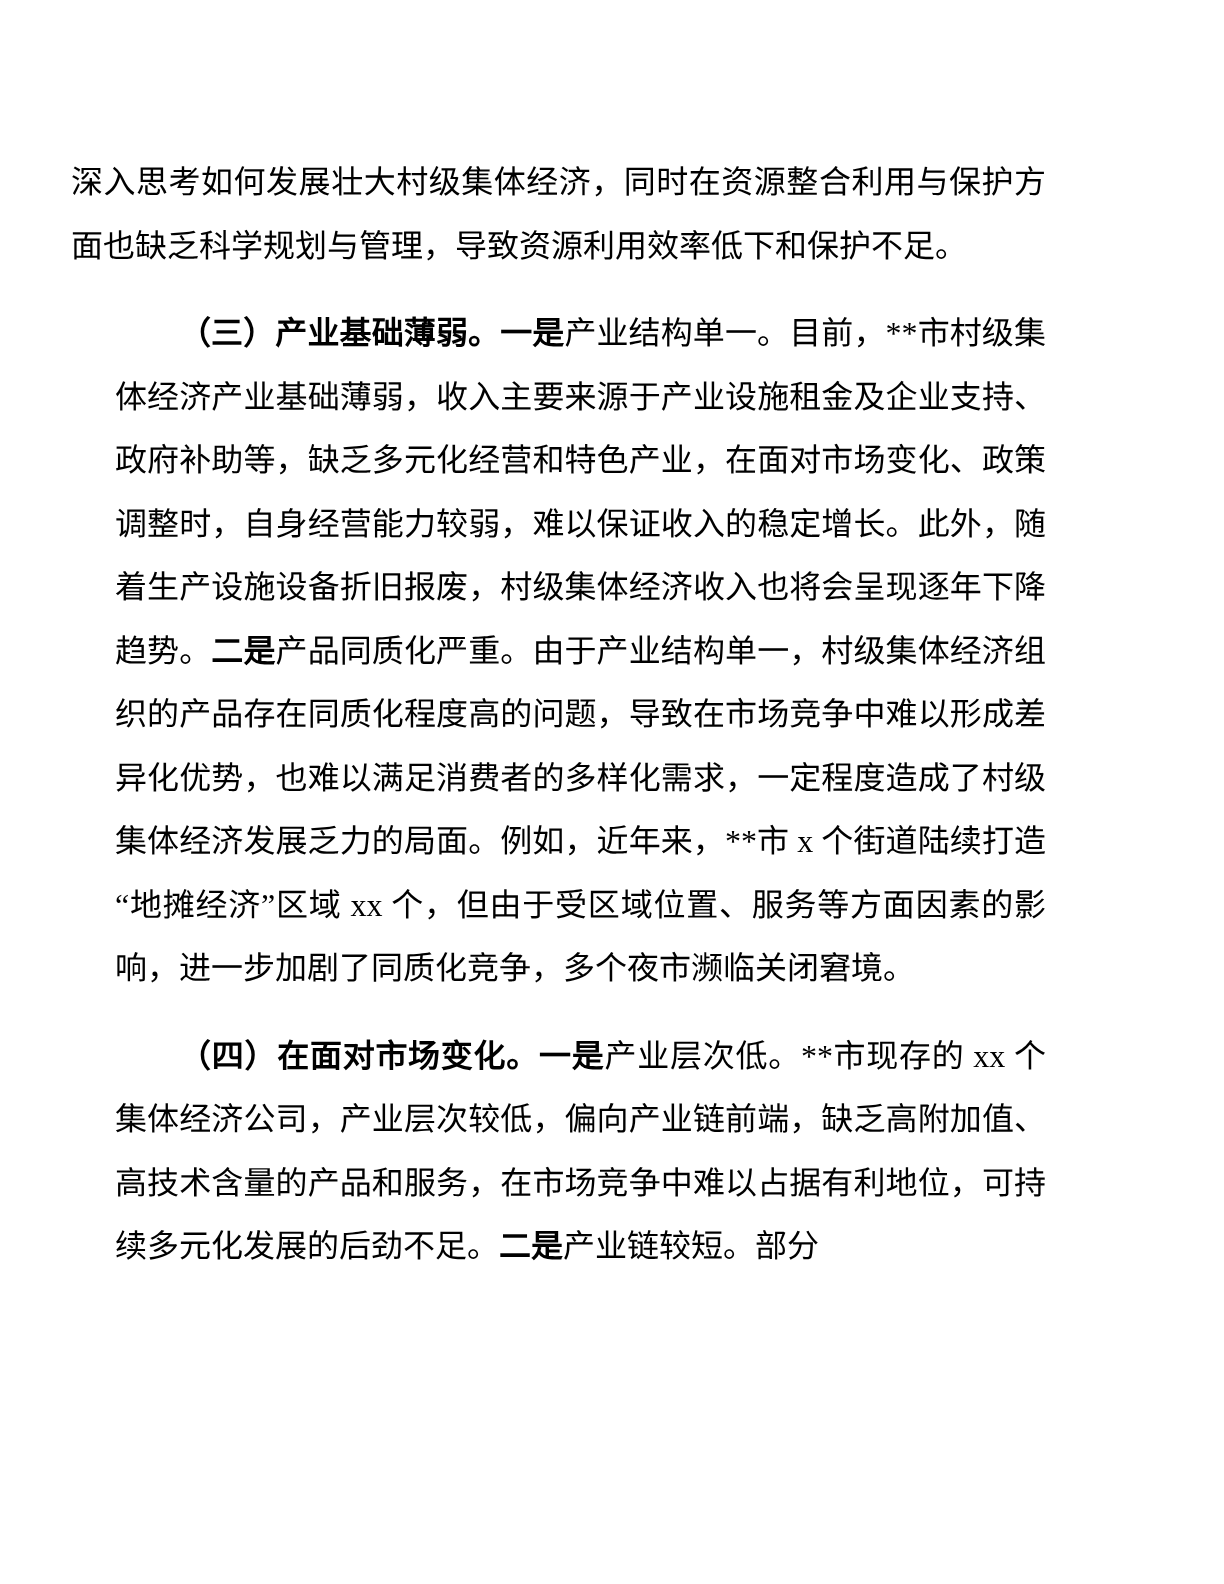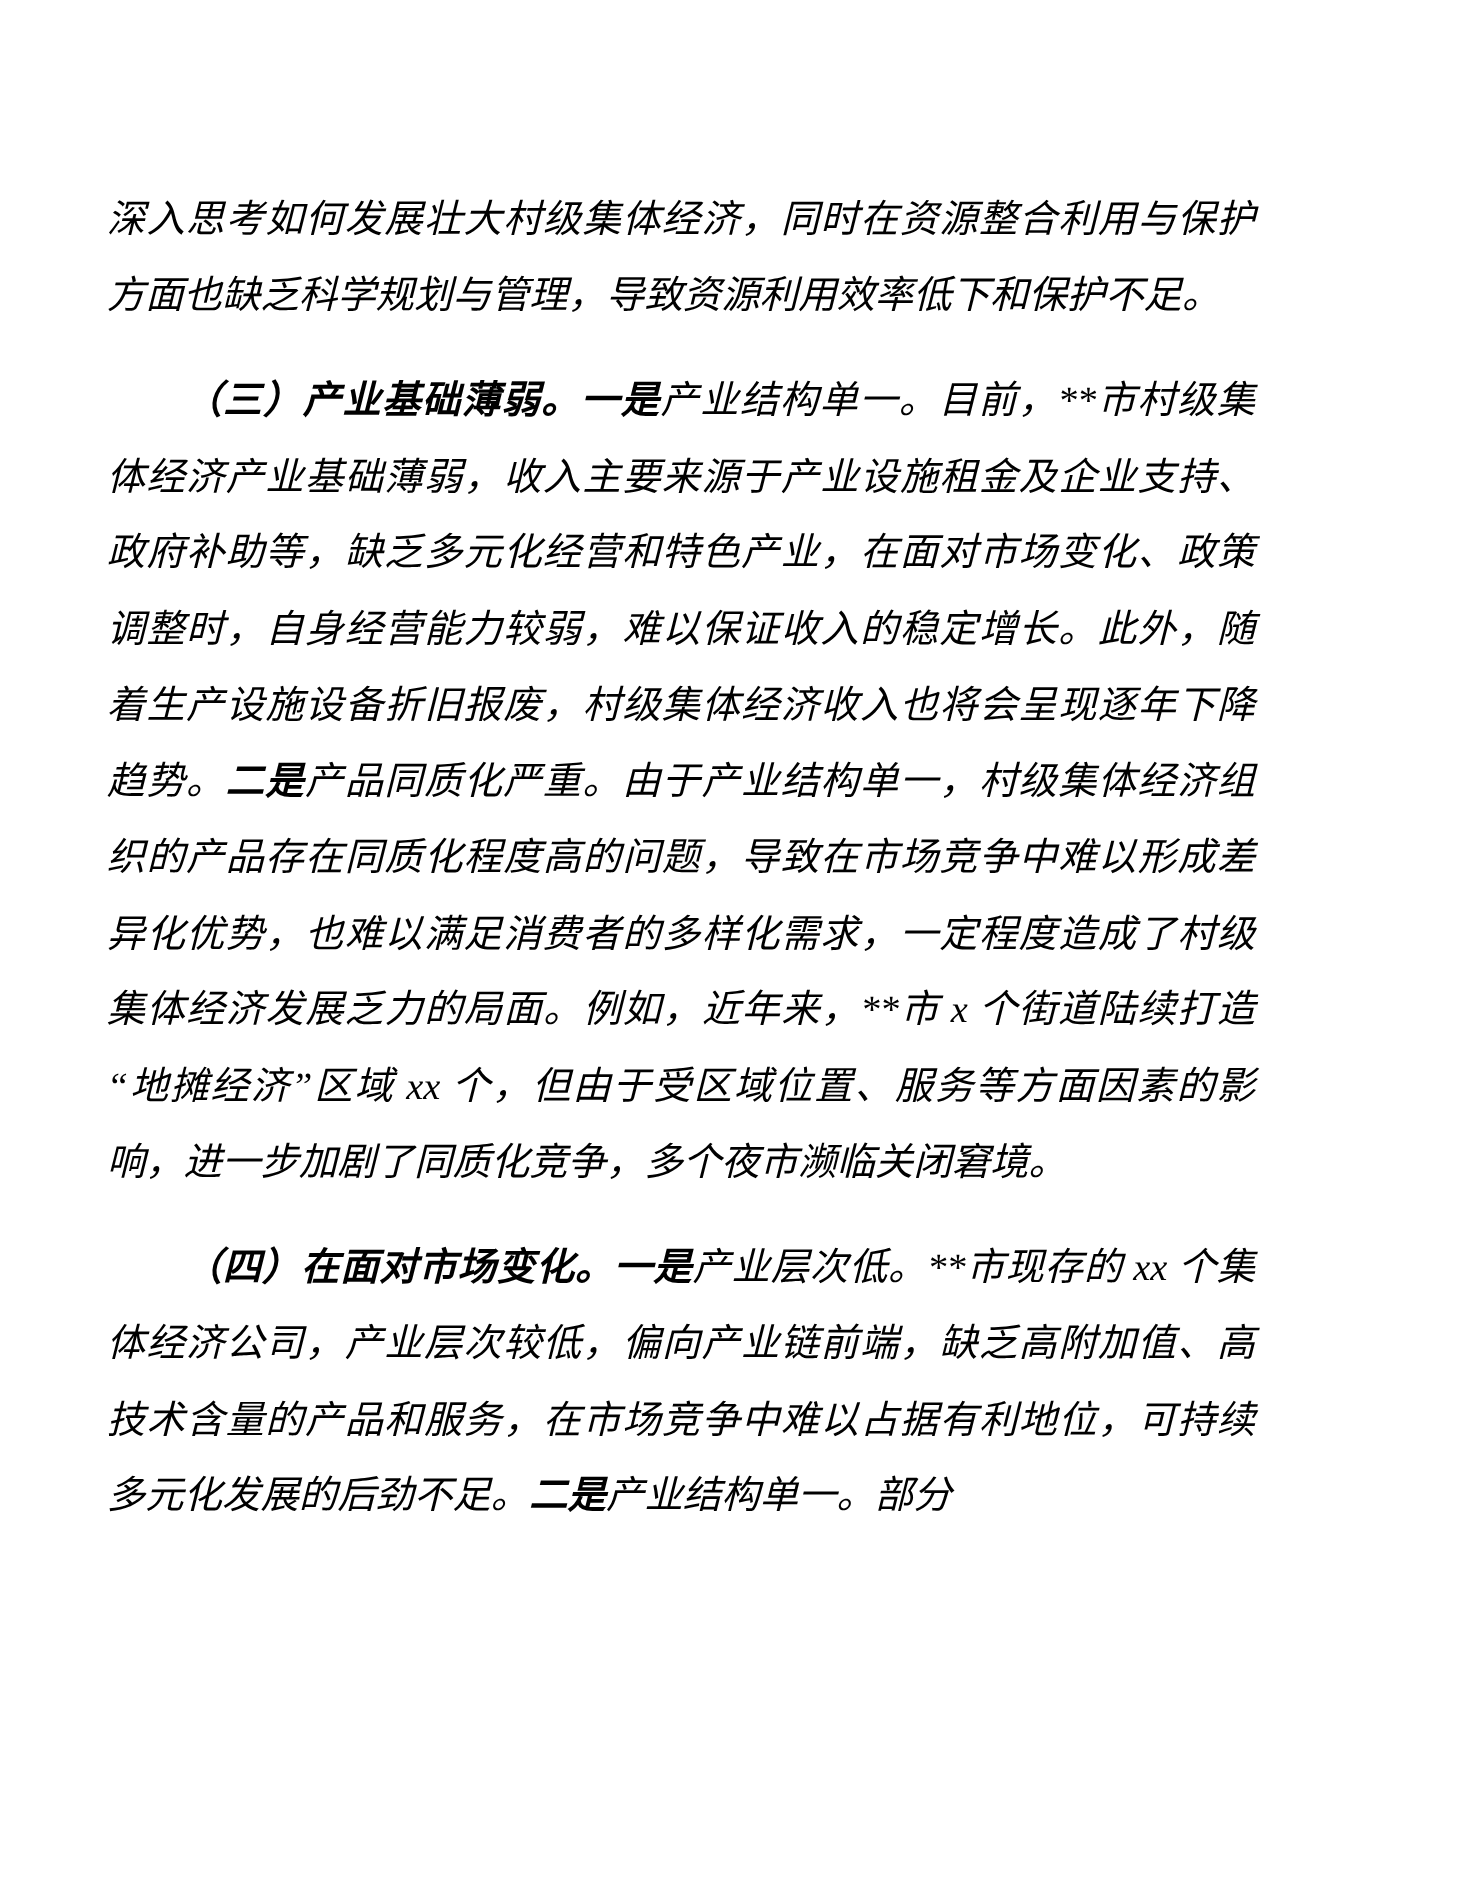--- a/index.html
+++ b/index.html
@@ -7,23 +7,22 @@
     padding: 0;
     background: #ffffff;
   }
   .page {
     position: relative;
     width: 1224px;
     height: 1584px;
     margin: 0 auto;
     background: #ffffff;
     box-sizing: border-box;
-    padding: 151px 178px 0 89px;
+    padding: 151px 178px 0 71px;
     overflow: hidden;
-    font-style: italic;
   }
   .doc-body {
     width: 100%;
   }
   .para {
     margin: 0;
     padding: 0;
     color: #000000;
     font-family: "Liberation Serif", "DejaVu Serif", serif;
     font-size: 32px;
@@ -31,35 +30,36 @@
     text-align: justify;
     text-justify: inter-ideograph;
     letter-spacing: 0;
     word-break: break-all;
   }
   .para.indent {
     text-indent: 2em;
   }
   .para + .para {
     margin-top: 24px;
+    margin-left: 44px;
   }
   .run {
     font-weight: 400;
   }
   .run.bold {
     font-weight: 700;
     font-family: "Liberation Sans", "DejaVu Sans", sans-serif;
   }
 </style>
 </head>
 <body>
 
 <div class="page">
   <div class="doc-body">
 
     <p class="para"><span class="run">深入思考如何发展壮大村级集体经济，同时在资源整合利用与保护方面也缺乏科学规划与管理，导致资源利用效率低下和保护不足。</span></p>
 
     <p class="para indent"><span class="run bold">（三）产业基础薄弱。一是</span><span class="run">产业结构单一。目前，**市村级集体经济产业基础薄弱，收入主要来源于产业设施租金及企业支持、政府补助等，缺乏多元化经营和特色产业，在面对市场变化、政策调整时，自身经营能力较弱，难以保证收入的稳定增长。此外，随着生产设施设备折旧报废，村级集体经济收入也将会呈现逐年下降趋势。</span><span class="run bold">二是</span><span class="run">产品同质化严重。由于产业结构单一，村级集体经济组织的产品存在同质化程度高的问题，导致在市场竞争中难以形成差异化优势，也难以满足消费者的多样化需求，一定程度造成了村级集体经济发展乏力的局面。例如，近年来，**市 x 个街道陆续打造“地摊经济”区域 xx 个，但由于受区域位置、服务等方面因素的影响，进一步加剧了同质化竞争，多个夜市濒临关闭窘境。</span></p>
 
-    <p class="para indent"><span class="run bold">（四）在面对市场变化。一是</span><span class="run">产业层次低。**市现存的 xx 个集体经济公司，产业层次较低，偏向产业链前端，缺乏高附加值、高技术含量的产品和服务，在市场竞争中难以占据有利地位，可持续多元化发展的后劲不足。</span><span class="run bold">二是</span><span class="run">产业结构单一。部分</span></p>
+    <p class="para indent"><span class="run bold">（四）在面对市场变化。一是</span><span class="run">产业层次低。**市现存的 xx 个集体经济公司，产业层次较低，偏向产业链前端，缺乏高附加值、高技术含量的产品和服务，在市场竞争中难以占据有利地位，可持续多元化发展的后劲不足。</span><span class="run bold">二是</span><span class="run">产业链较短。部分</span></p>
 
   </div>
 </div>
 
 </body></html>

